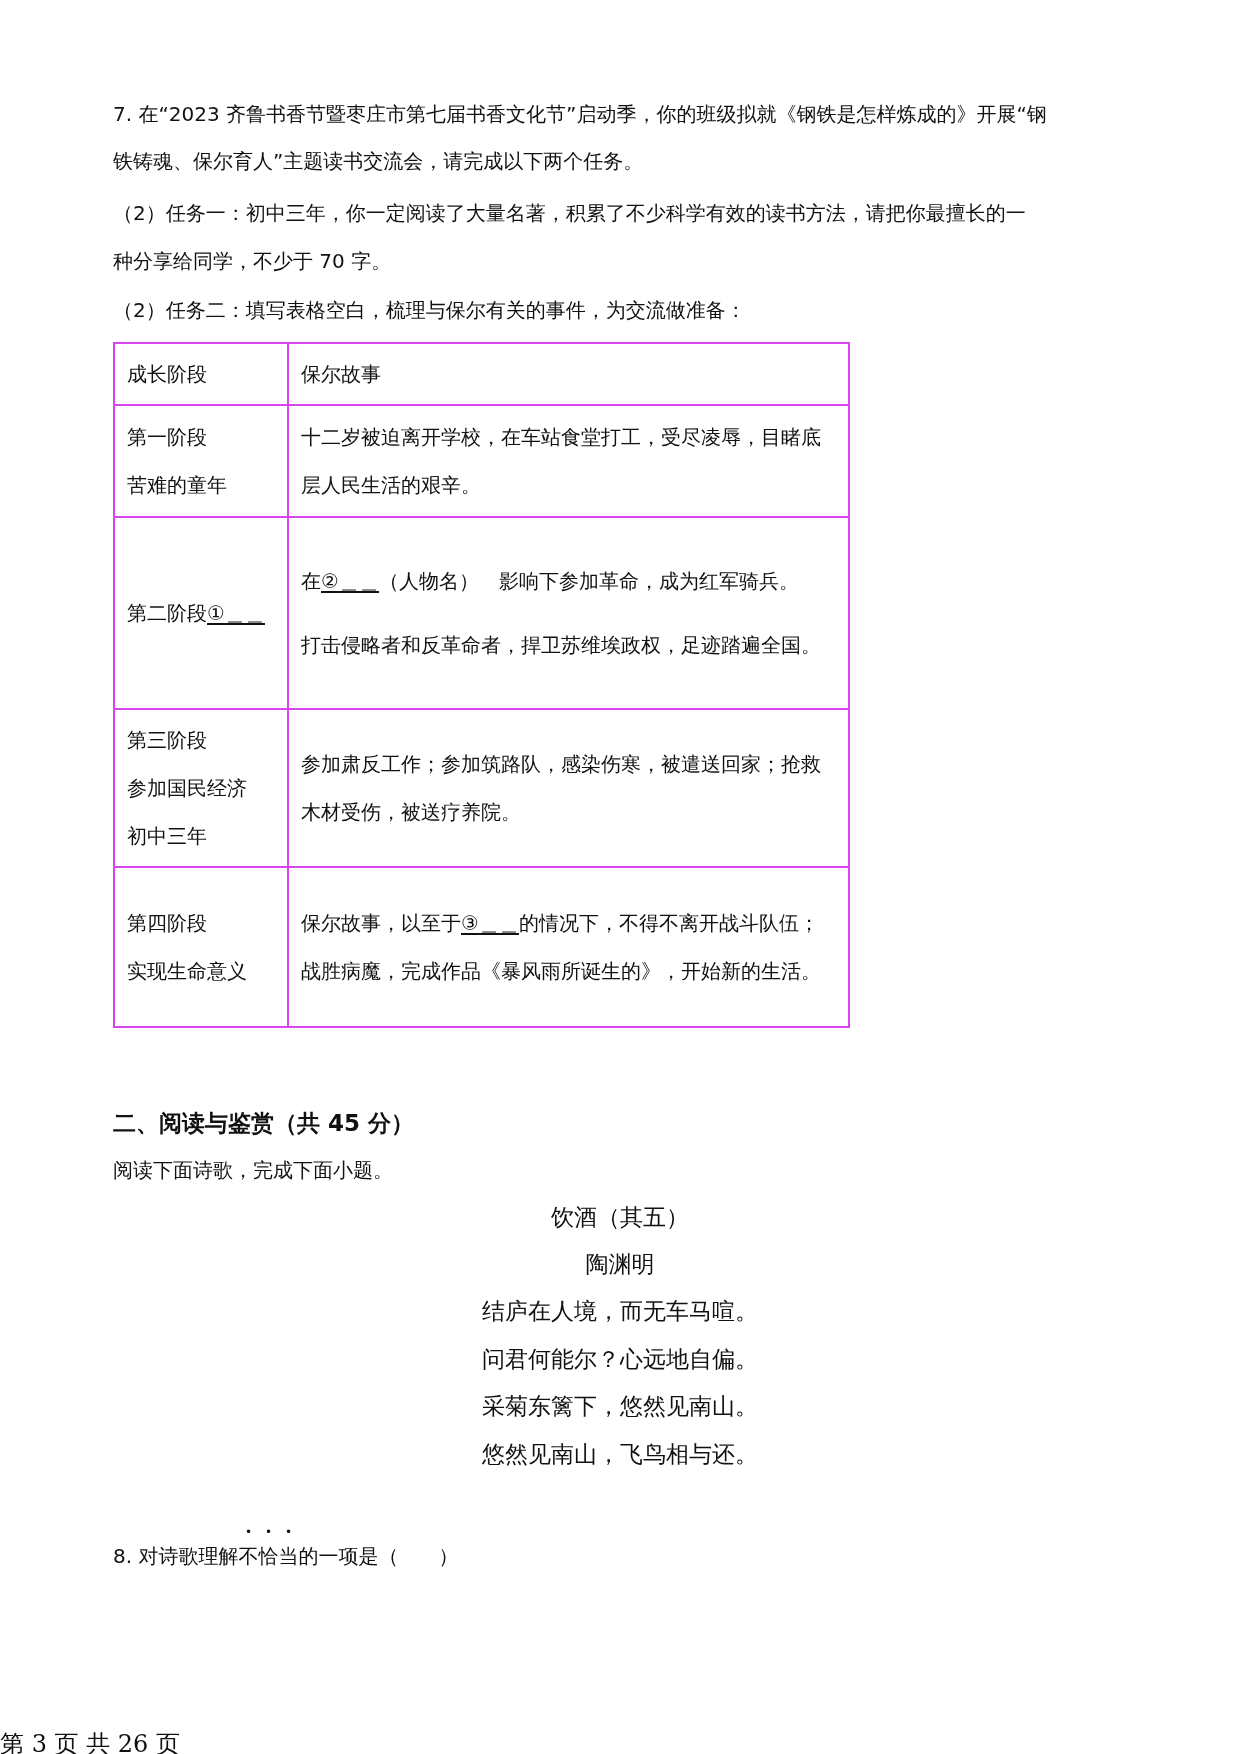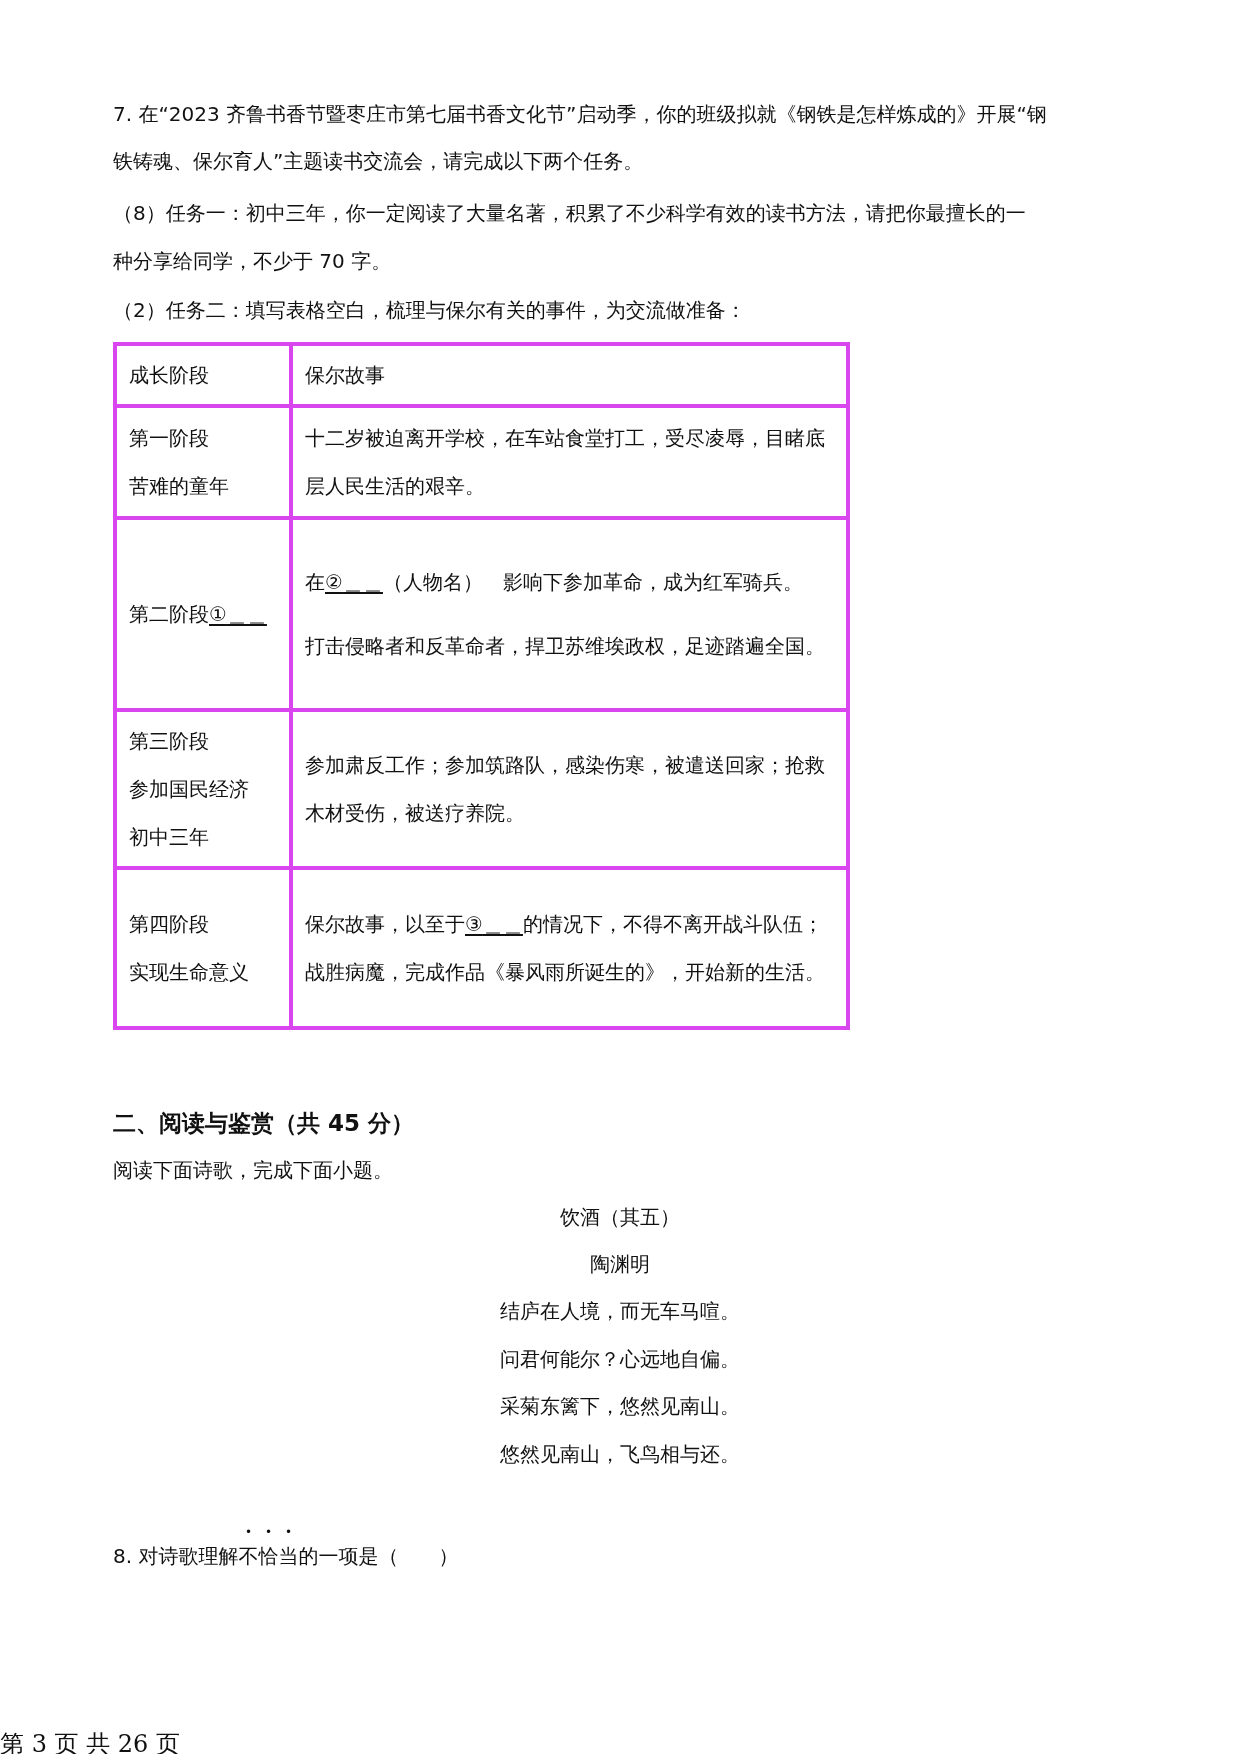--- a/index.html
+++ b/index.html
@@ -9,50 +9,50 @@
       color: #111111; font-size: 20px;
     }
     .page { position: absolute; left: 0; top: 0; width: 1240px; height: 1754px; }
     .line { position: absolute; left: 113px; white-space: nowrap; font-size: 20px; line-height: 28px; }
     .blank { text-decoration: underline; text-underline-offset: 3px; }
     table.stages {
       position: absolute; left: 113px; top: 342px; width: 737px;
       border-collapse: collapse; font-size: 20px;
     }
     table.stages td {
-      border: 4px solid #d946ef; vertical-align: middle; padding: 4px 12px;
+      border: 2px solid #d946ef; vertical-align: middle; padding: 4px 12px;
       line-height: 48px;
     }
     table.stages td.col-stage { width: 148px; }
     table.stages td .para { display: block; }
     table.stages td .para.gap { margin-top: 16px; }
     .section-heading {
       position: absolute; left: 113px; top: 1088px; font-weight: bold; font-size: 23px;
       white-space: nowrap;
       margin-top: 20px;
     }
-    .poem-line { position: absolute; left: 0; width: 1240px; text-align: center; font-size: 20px; line-height: 28px; }
+    .poem-line { position: absolute; left: 0; width: 1240px; text-align: center; font-size: 23px; line-height: 28px; }
     .emph { position: relative; display: inline-block; }
     .emph::before {
       content: "\2022"; position: absolute; top: -16px; left: 50%; transform: translateX(-50%);
       font-size: 12px; line-height: 12px;
     }
     .footer {
       position: absolute; top: 1728px; left: 0; width: 1240px; 
       font-family: "DejaVu Serif", "Liberation Serif", serif; font-size: 24px;
     }
   </style>
 </head>
 <body>
 
 <div class="page">
 
   <div class="line" style="top:100px;">7. 在“2023 齐鲁书香节暨枣庄市第七届书香文化节”启动季，你的班级拟就《钢铁是怎样炼成的》开展“钢</div>
   <div class="line" style="top:147px;">铁铸魂、保尔育人”主题读书交流会，请完成以下两个任务。</div>
-  <div class="line" style="top:199px;">（8）任务一：初中三年，你一定阅读了大量名著，积累了不少科学有效的读书方法，请把你最擅长的一</div>
+  <div class="line" style="top:199px;">（2）任务一：初中三年，你一定阅读了大量名著，积累了不少科学有效的读书方法，请把你最擅长的一</div>
   <div class="line" style="top:247px;">种分享给同学，不少于 70 字。</div>
   <div class="line" style="top:296px;">（2）任务二：填写表格空白，梳理与保尔有关的事件，为交流做准备：</div>
 
   <table class="stages">
     <tbody>
         <tr style="height:62px;">
       <td class="col-stage">成长阶段</td>
       <td>保尔故事</td>
     </tr>
     <tr style="height:112px;">

